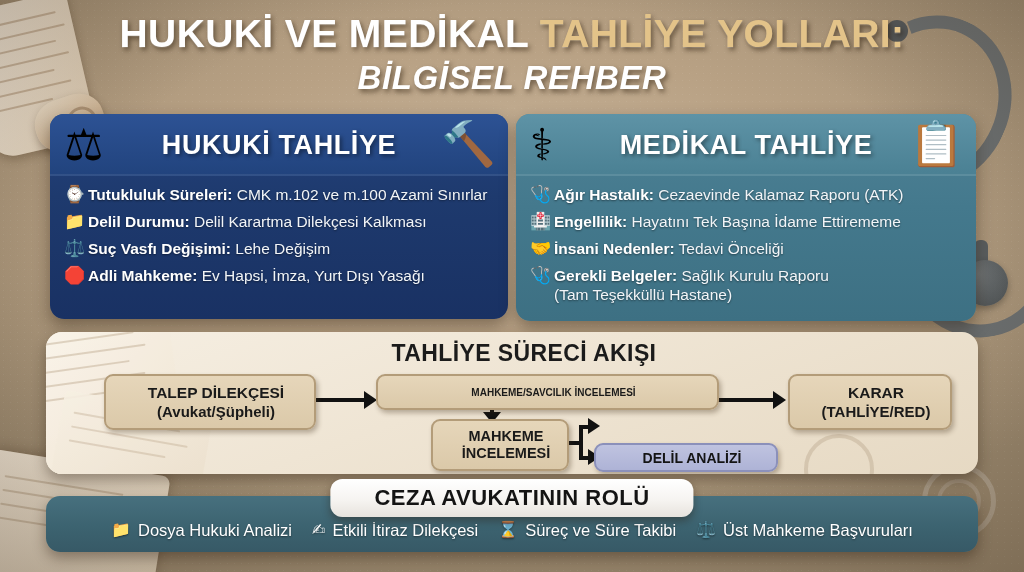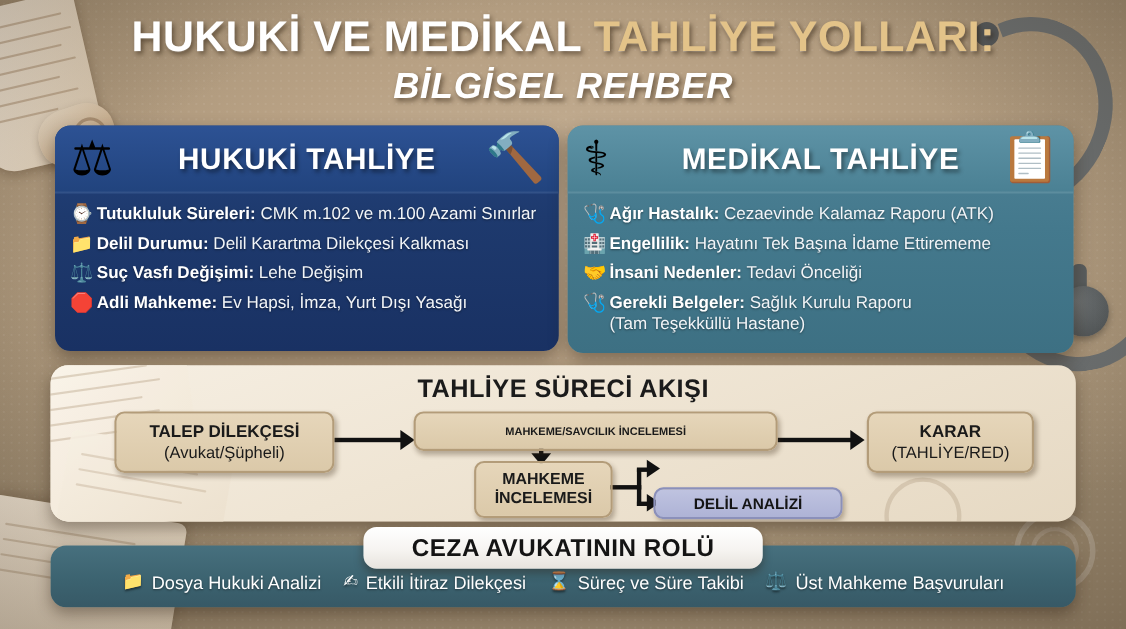--- a/index.html
+++ b/index.html
@@ -124,26 +124,26 @@
   #flow-panel .paper-deco{position:absolute;left:-18px;top:-22px;width:150px;height:170px;
     transform:rotate(-8deg);background:linear-gradient(140deg,#fbf6ec,#efe4d2);border-radius:6px;opacity:.95;}
   #flow-panel .paper-deco .ln{position:absolute;left:10px;height:2px;background:rgba(168,144,112,.35);border-radius:2px;}
   #flow-panel .paper-deco2{position:absolute;left:8px;bottom:-48px;width:150px;height:120px;
     transform:rotate(10deg);background:linear-gradient(140deg,#f7f0e3,#e9dcc8);border-radius:6px;opacity:.9;}
   #flow-panel .paper-deco2 .ln{position:absolute;left:12px;height:2px;background:rgba(168,144,112,.3);border-radius:2px;}
   #flow-panel .circ{position:absolute;right:104px;bottom:-30px;width:62px;height:62px;border-radius:50%;
     border:4px solid rgba(160,140,112,.28);}
 
   .flow-title{position:absolute;left:0;top:8px;width:932px;text-align:center;
-    font-size:23px;font-weight:bold;color:#1b1b1b;letter-spacing:.4px;z-index:3;}
+    font-size:23px;font-weight:bold;color:#1b1b1b;letter-spacing:.4px;z-index:3;padding-left:12px;}
 
   .fbox{position:absolute;z-index:4;display:flex;flex-direction:column;align-items:center;justify-content:center;
-    text-align:center;border-radius:9px;box-shadow:2px 3px 5px rgba(60,42,22,.33);}
+    text-align:center;border-radius:9px;box-shadow:2px 3px 5px rgba(60,42,22,.33);padding-left:12px;}
   .fbox .l1{font-weight:bold;}
-  .fbox .l2{font-weight:normal;}
+  .fbox .l2{font-weight:bold;}
   .tan{background:linear-gradient(180deg,#e6d6ba 0%,#dbc9a9 100%);
     border:2px solid #b39c79;color:#1a1a1a;}
   .teal{background:linear-gradient(180deg,#a9d6dd 0%,#96c9d2 100%);
     border:2px solid #6f9fa9;color:#141414;}
   .lav{background:linear-gradient(180deg,#bfc3e0 0%,#aeb3d6 100%);
     border:2px solid #8b90ba;color:#141414;}
 
   #fbox-talep{left:58px;top:42px;width:196px;height:52px;}
   #fbox-talep .l1{font-size:15.5px;}
   #fbox-talep .l2{font-size:15px;margin-top:1px;}

